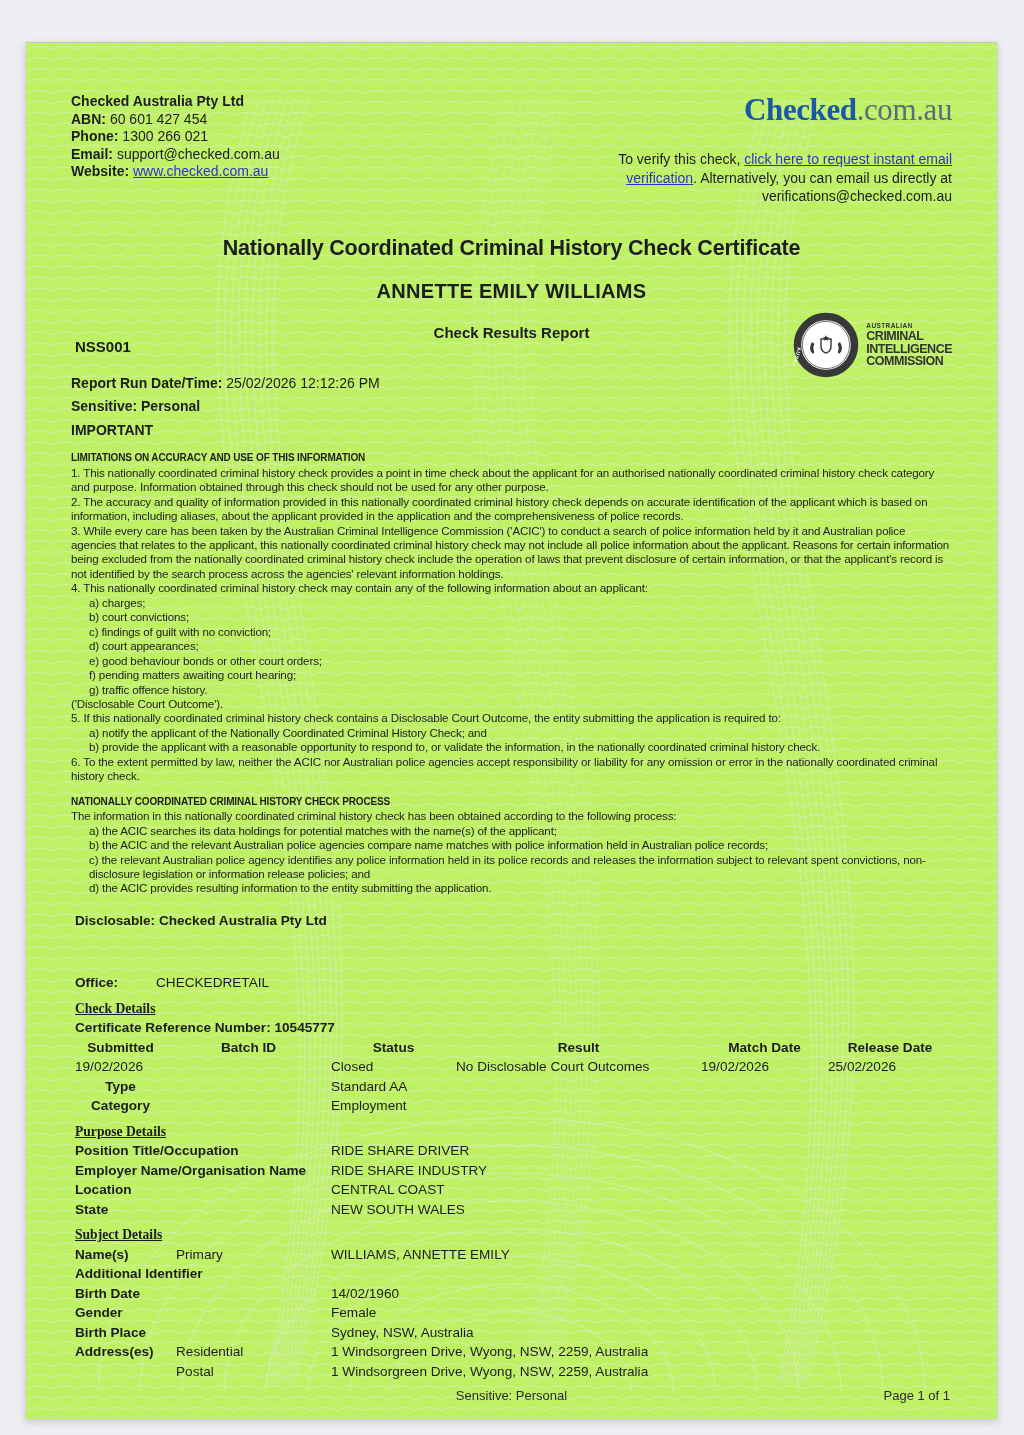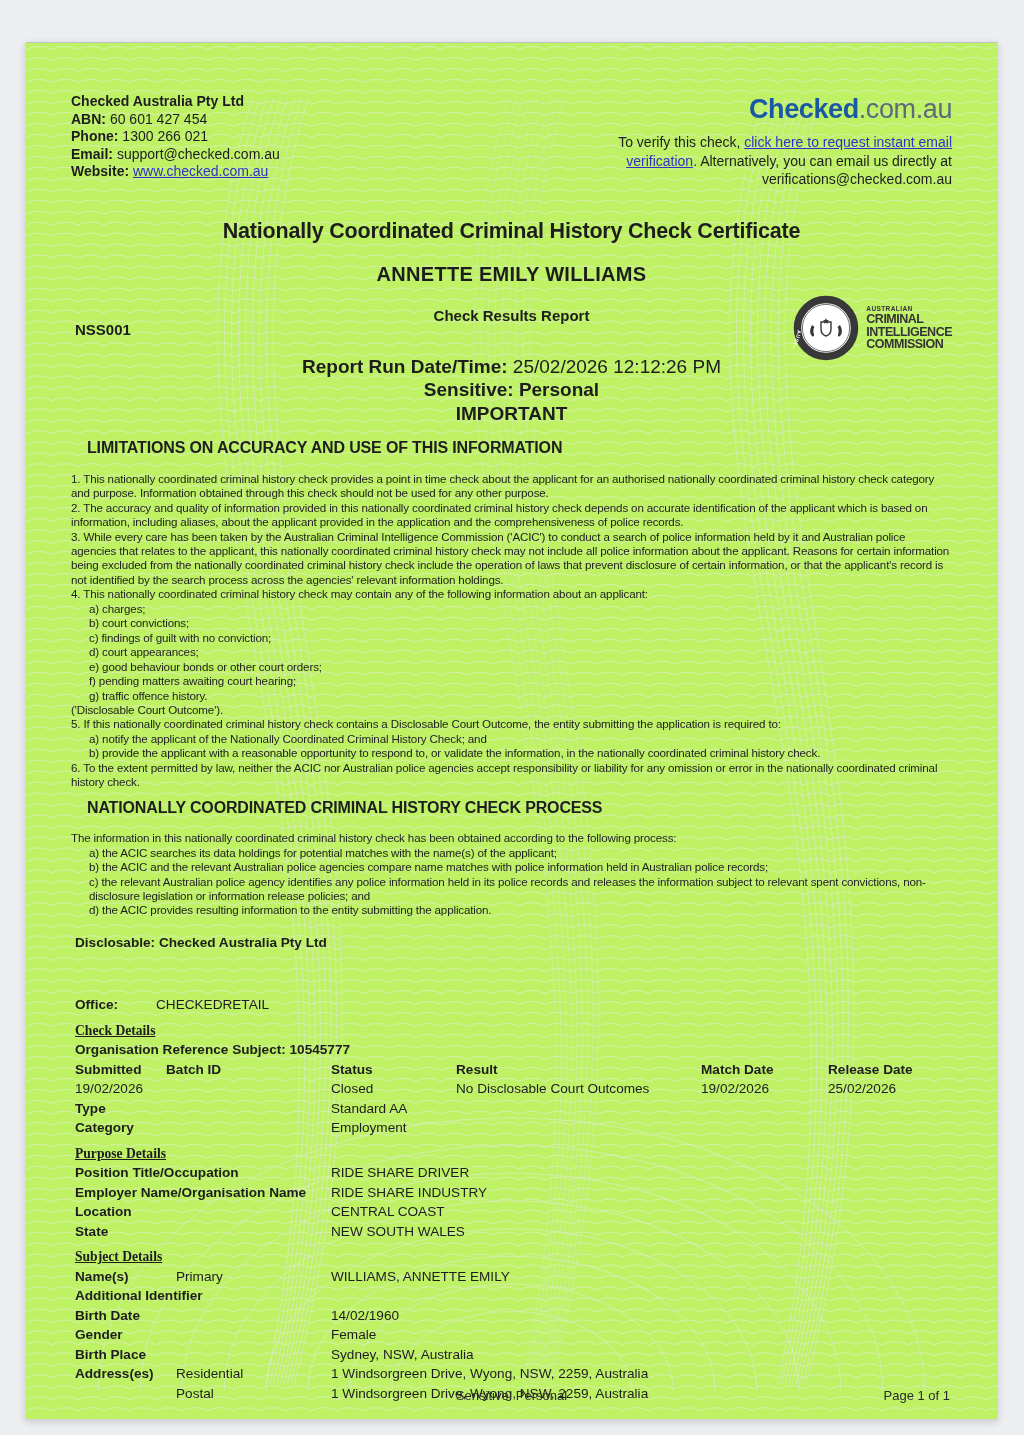--- a/index.html
+++ b/index.html
@@ -24,48 +24,48 @@
   }
   svg.wm { position:absolute; left:0; top:0; width:100%; height:100%; }
   .content { position:relative; padding:50px 45px 0 45px; }
 
   .b { font-weight:bold; }
   a.link { color:#2f32c8; text-decoration:underline; cursor:pointer; }
 
   .header-row { display:flex; justify-content:space-between; align-items:flex-start; }
   .company { font-size:14px; line-height:17.6px; }
   .verify { width:376px; text-align:right; font-size:14px; line-height:18.6px; }
-  .logo { font-size:27px; line-height:33px; margin-bottom:7px; letter-spacing:-0.4px; white-space:nowrap; }
+  .logo { font-size:31px; line-height:33px; margin-bottom:24px; letter-spacing:-0.4px; white-space:nowrap;font-family:Liberation Serif, serif; }
   .logo-a { font-weight:bold; color:#1a58a4; }
   .logo-b { color:#5c6b7c; }
   .verify p { margin:0; }
 
   h1.title { text-align:center; font-size:21.5px; margin:30px 0 0; letter-spacing:-0.2px; }
   h2.applicant { text-align:center; font-size:20px; margin:19px 0 0; letter-spacing:0.3px; }
 
   .nss-row { position:relative; margin-top:21px; height:22px; font-size:15px; font-weight:bold; }
   .nss { position:absolute; left:4px; top:14px; }
   .crr { text-align:center; }
   .acic { position:absolute; right:0; top:-12px; display:flex; align-items:center; gap:7px; }
   .acic-text { font-weight:bold; color:#333333; font-size:12.5px; line-height:12.5px; letter-spacing:-0.5px; }
   .acic-text .small { display:block; font-size:6.5px; letter-spacing:0.4px; line-height:8px; }
 
-  .center-meta { text-align:center; font-size:19px; margin-top:26px; line-height:23.5px; }
+  .center-meta { text-align:left; font-size:14px; margin-top:26px; line-height:23.5px; }
 
   .legal { margin-top:9px; font-size:11.6px; line-height:14.45px; color:#1e1e1e; letter-spacing:-0.15px; }
-  .legal-h { font-weight:bold; font-size:16px; margin:16px; }
+  .legal-h { font-weight:bold; font-size:10px; margin:0; }
   .legal p { margin:0; }
   .legal p.ind { padding-left:18px; }
   .gap-top { margin-top:11px !important; }
 
   .details { margin-top:15px; padding-left:4px; font-size:13.6px; line-height:19.5px; }
   .sec-h { font-weight:bold; text-decoration:underline; margin-top:6px;font-family:Liberation Serif, serif; }
   .office-grid { display:grid; grid-template-columns:81px auto;margin-top:43px; }
   .check-grid { display:grid; grid-template-columns:91px 165px 125px 245px 127px auto; }
-  .check-grid .h { font-weight:bold; }
+  .check-grid .h { font-weight:bold;text-align:center; }
   .purpose-grid { display:grid; grid-template-columns:256px auto; }
   .purpose-grid .lbl { font-weight:bold; }
   .subject-grid { display:grid; grid-template-columns:101px 155px auto; }
   .subject-grid .lbl { font-weight:bold; }
   .span-all { grid-column:1 / 4; font-weight:bold; }
 
   .footer { position:absolute; left:0; right:0; bottom:16px; text-align:center; font-size:13px; color:#2a2a2a; }
   .f-right { position:absolute; right:47px; }
 </style>
 </head>
@@ -314,21 +314,21 @@
     </div>
 
     <div class="details">
       <div><span class="b">Disclosable:</span> <span class="b">Checked Australia Pty Ltd</span></div>
       <div class="office-grid">
         <span class="b">Office:</span>
         <span>CHECKEDRETAIL</span>
       </div>
 
       <div class="sec-h">Check Details</div>
-      <div><span class="b">Organisation Reference Subject:</span> <span class="b">10545777</span></div>
+      <div><span class="b">Certificate Reference Number:</span> <span class="b">10545777</span></div>
 
       <div class="check-grid">
         <div class="h">Submitted</div>
         <div class="h">Batch ID</div>
         <div class="h">Status</div>
         <div class="h">Result</div>
         <div class="h">Match Date</div>
         <div class="h">Release Date</div>
 
         <div>19/02/2026</div>

